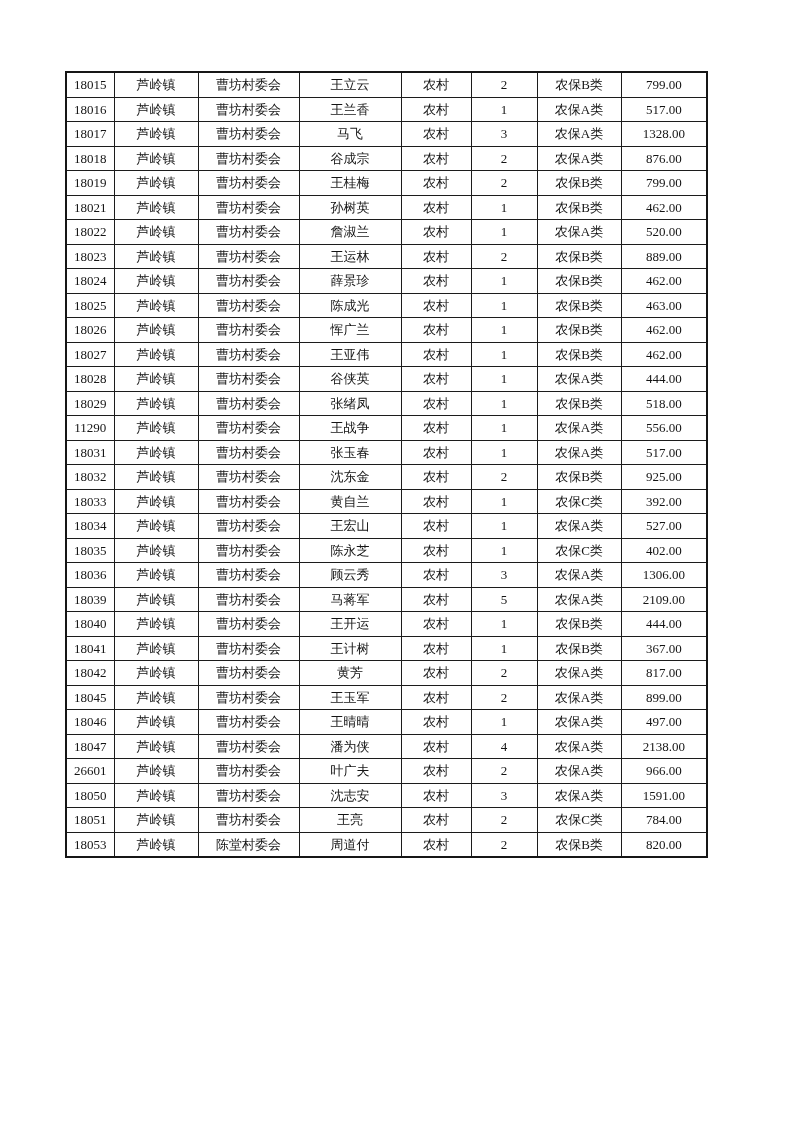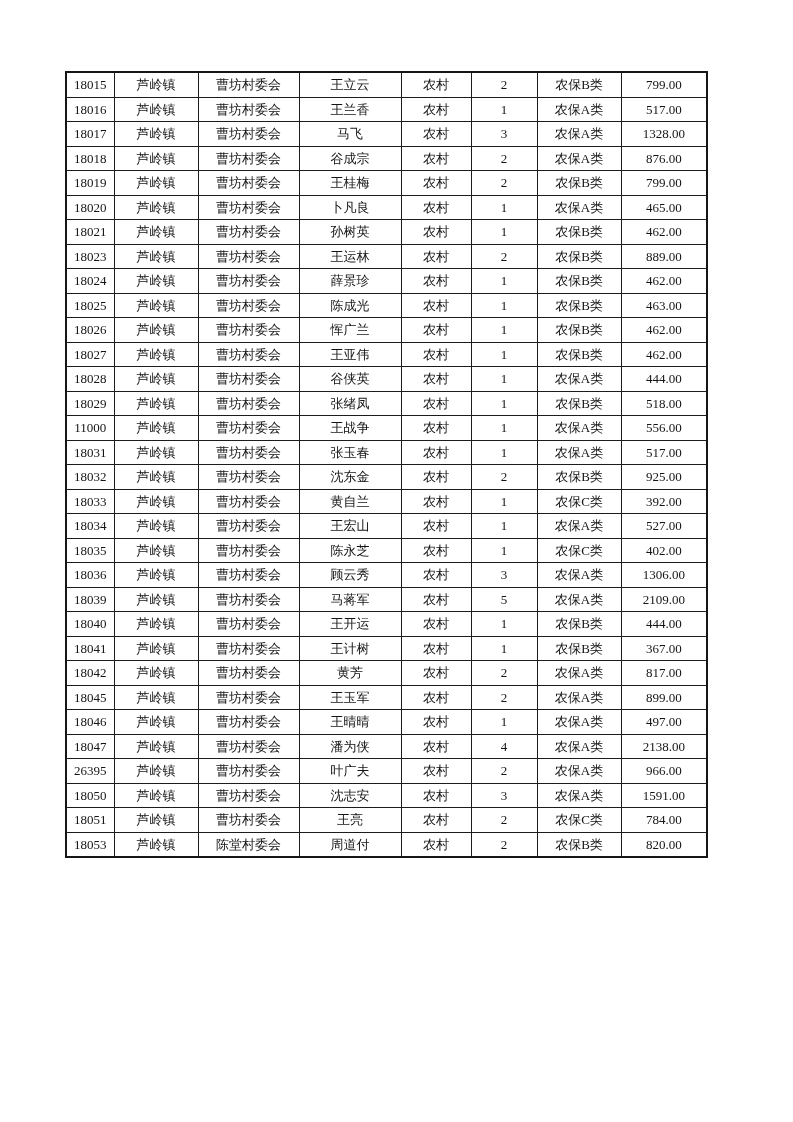--- a/index.html
+++ b/index.html
@@ -109,40 +109,40 @@
           <td>18019</td>
           <td>芦岭镇</td>
           <td>曹坊村委会</td>
           <td>王桂梅</td>
           <td>农村</td>
           <td>2</td>
           <td>农保B类</td>
           <td>799.00</td>
         </tr>
         <tr>
-          <td>18020</td>
-          <td>芦岭镇</td>
-          <td>曹坊村委会</td>
-          <td>卜凡良</td>
-          <td>农村</td>
-          <td>1</td>
-          <td>农保A类</td>
-          <td>465.00</td>
-        </tr>
-        <tr>
           <td>18021</td>
           <td>芦岭镇</td>
           <td>曹坊村委会</td>
           <td>孙树英</td>
           <td>农村</td>
           <td>1</td>
           <td>农保B类</td>
           <td>462.00</td>
         </tr>
         <tr>
+          <td>18022</td>
+          <td>芦岭镇</td>
+          <td>曹坊村委会</td>
+          <td>詹淑兰</td>
+          <td>农村</td>
+          <td>1</td>
+          <td>农保A类</td>
+          <td>520.00</td>
+        </tr>
+        <tr>
           <td>18023</td>
           <td>芦岭镇</td>
           <td>曹坊村委会</td>
           <td>王运林</td>
           <td>农村</td>
           <td>2</td>
           <td>农保B类</td>
           <td>889.00</td>
         </tr>
         <tr>
@@ -199,21 +199,21 @@
           <td>18029</td>
           <td>芦岭镇</td>
           <td>曹坊村委会</td>
           <td>张绪凤</td>
           <td>农村</td>
           <td>1</td>
           <td>农保B类</td>
           <td>518.00</td>
         </tr>
         <tr>
-          <td>11000</td>
+          <td>11290</td>
           <td>芦岭镇</td>
           <td>曹坊村委会</td>
           <td>王战争</td>
           <td>农村</td>
           <td>1</td>
           <td>农保A类</td>
           <td>556.00</td>
         </tr>
         <tr>
           <td>18031</td>
@@ -339,21 +339,21 @@
           <td>18047</td>
           <td>芦岭镇</td>
           <td>曹坊村委会</td>
           <td>潘为侠</td>
           <td>农村</td>
           <td>4</td>
           <td>农保A类</td>
           <td>2138.00</td>
         </tr>
         <tr>
-          <td>26395</td>
+          <td>26601</td>
           <td>芦岭镇</td>
           <td>曹坊村委会</td>
           <td>叶广夫</td>
           <td>农村</td>
           <td>2</td>
           <td>农保A类</td>
           <td>966.00</td>
         </tr>
         <tr>
           <td>18050</td>

